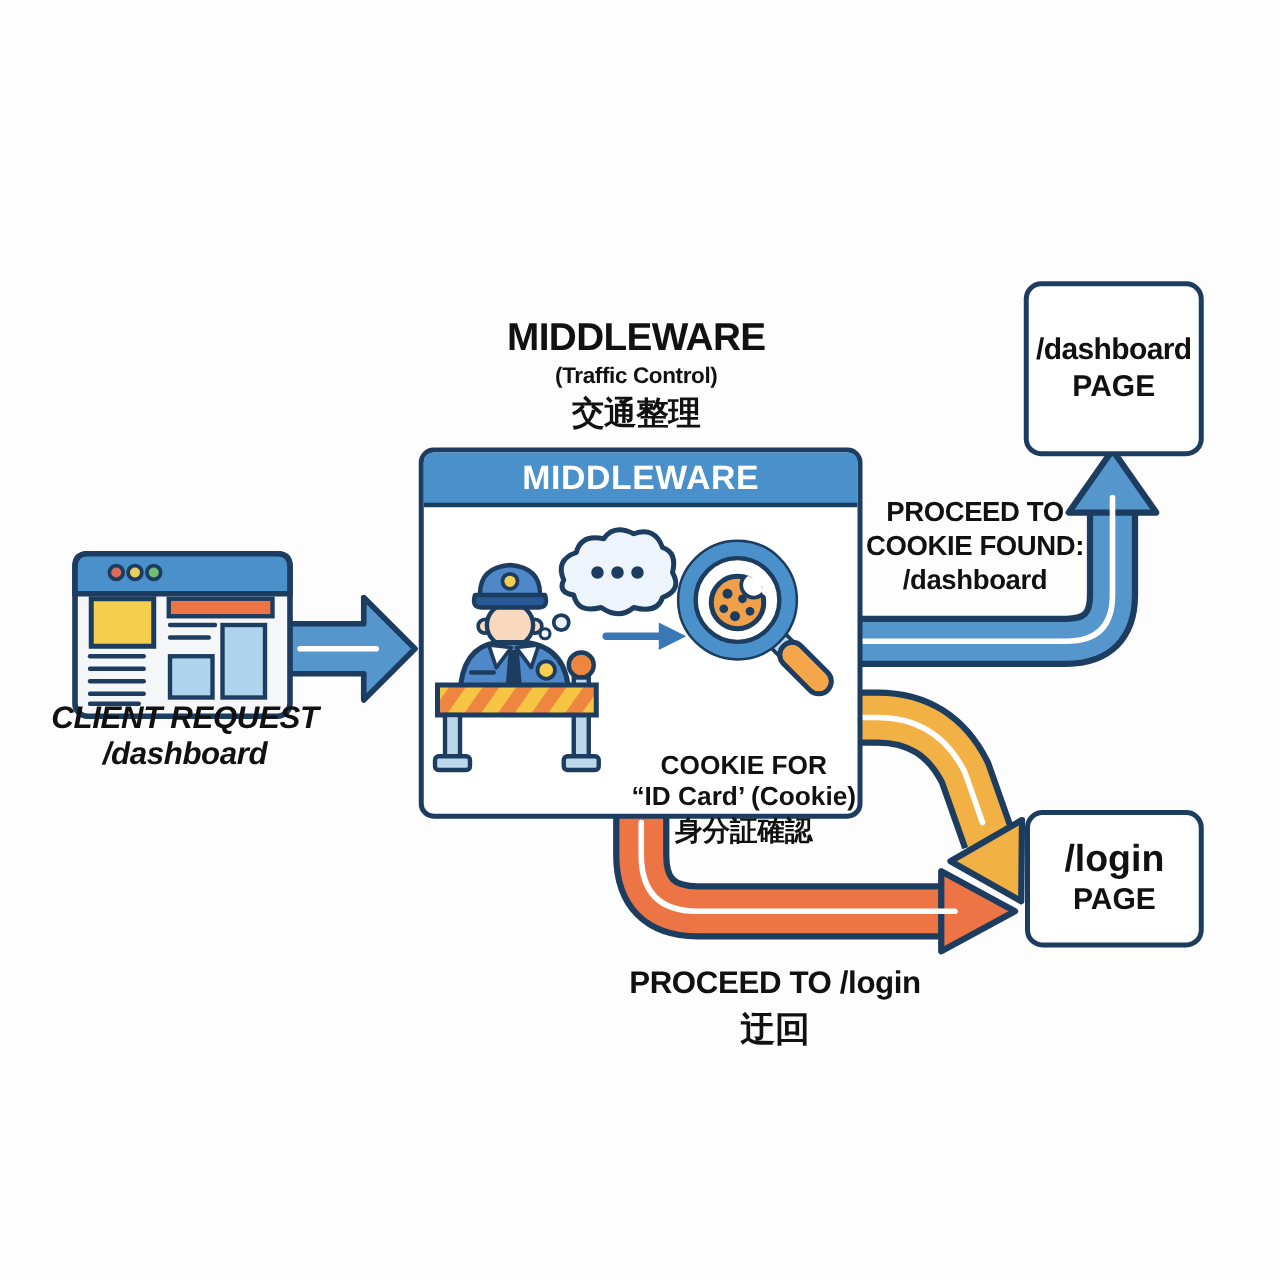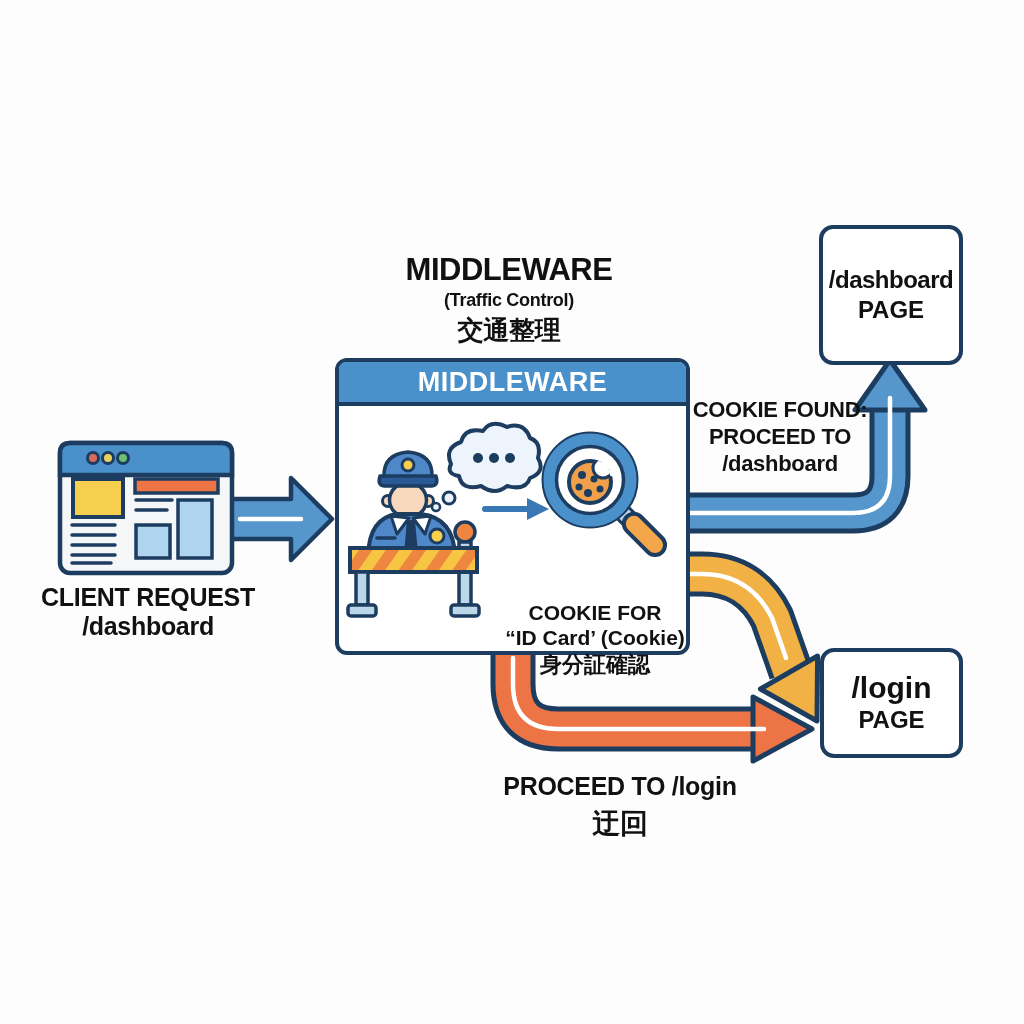--- a/index.html
+++ b/index.html
@@ -23,21 +23,21 @@
     color:#ffffff;font-weight:700;font-size:27px;letter-spacing:0.5px;}
   .mw-body{position:absolute;left:0;top:44px;width:347px;height:245px;}
   .mw-check{position:absolute;left:166px;top:194px;width:180px;text-align:center;font-weight:700;}
   .mw-check .l1{font-size:21px;line-height:25px;}
   .mw-check .l2{font-size:21px;line-height:25px;white-space:nowrap;}
   .mw-check .l3{font-size:22px;line-height:30px;}
   .title-block{left:334px;top:253px;width:350px;z-index:2;}
   .title-block .l1{font-size:31px;line-height:33px;letter-spacing:-0.5px;}
   .title-block .l2{font-size:18px;line-height:29px;}
   .title-block .l3{font-size:26px;line-height:30px;}
-  .client-label{left:40px;top:583px;width:216px;z-index:2;}
+  .client-label{left:40px;top:560px;width:216px;z-index:2;font-style:italic;}
   .client-label div{font-size:25px;line-height:29px;}
   .success-label{left:690px;top:396px;width:180px;z-index:2;}
   .success-label div{font-size:22px;line-height:27px;}
   .redirect-label{left:460px;top:772px;width:320px;z-index:2;}
   .redirect-label .l1,.redirect-label .l2{font-size:25px;line-height:29px;}
   .redirect-label .l3{font-size:28px;line-height:34px;margin-top:6px;}
   .page-box-line1{font-size:24px;font-weight:700;letter-spacing:-0.5px;line-height:30px;}
   .page-box-line2{font-size:24px;font-weight:700;line-height:30px;}
   .login-line1{font-size:30px;font-weight:700;line-height:34px;}
 </style>
@@ -186,22 +186,22 @@
 
       <div class="mw-check">
         <div class="l1">COOKIE FOR</div>
         <div class="l2">“ID Card’ (Cookie)</div>
         <div class="l3">身分証確認</div>
       </div>
     </div>
   </div>
 
   <div class="abs t success-label">
+    <div>PROCEED TO</div>
     <div>COOKIE FOUND:</div>
-    <div>PROCEED TO</div>
     <div>/dashboard</div>
   </div>
 
   <div class="panel" style="left:819px;top:225px;width:144px;height:140px;">
     <div class="page-box-line1">/dashboard</div>
     <div class="page-box-line2">PAGE</div>
   </div>
 
   <div class="panel" style="left:820px;top:648px;width:143px;height:110px;">
     <div class="login-line1">/login</div>

